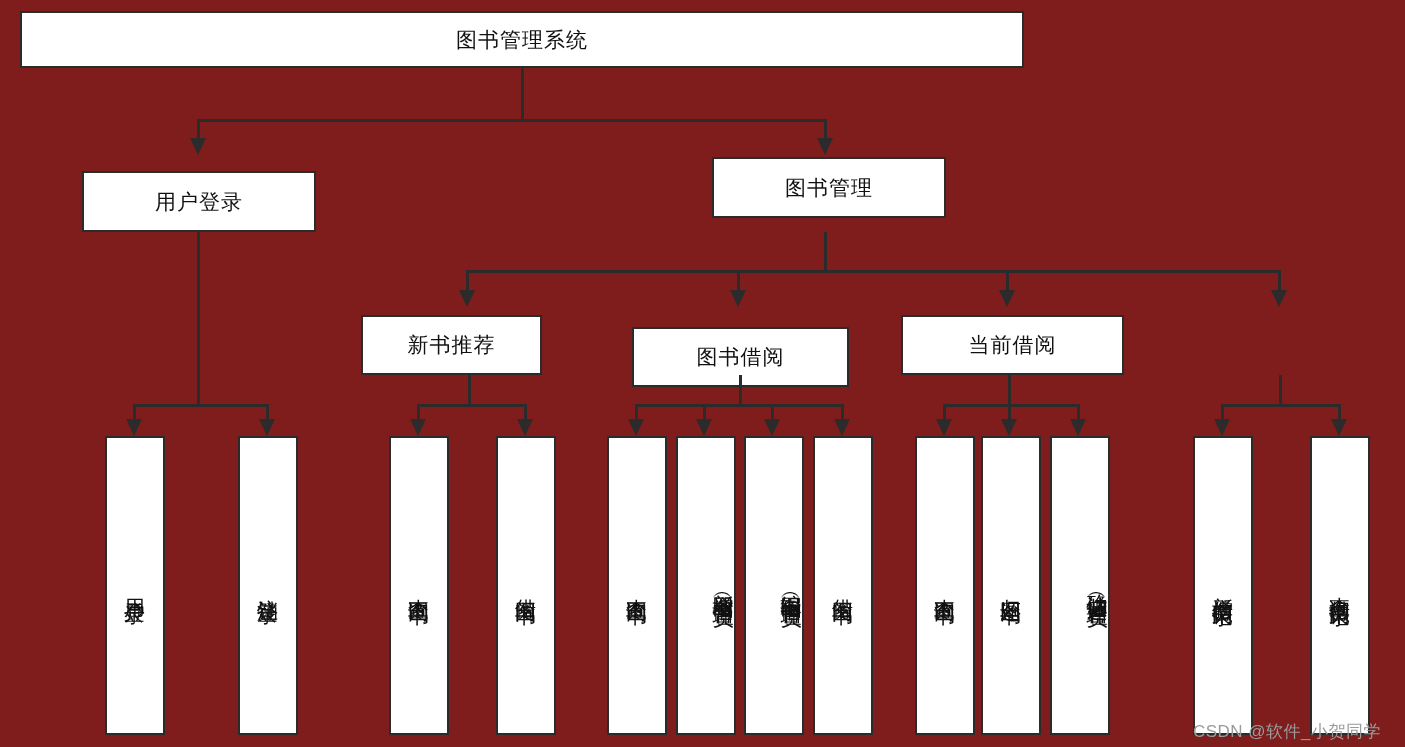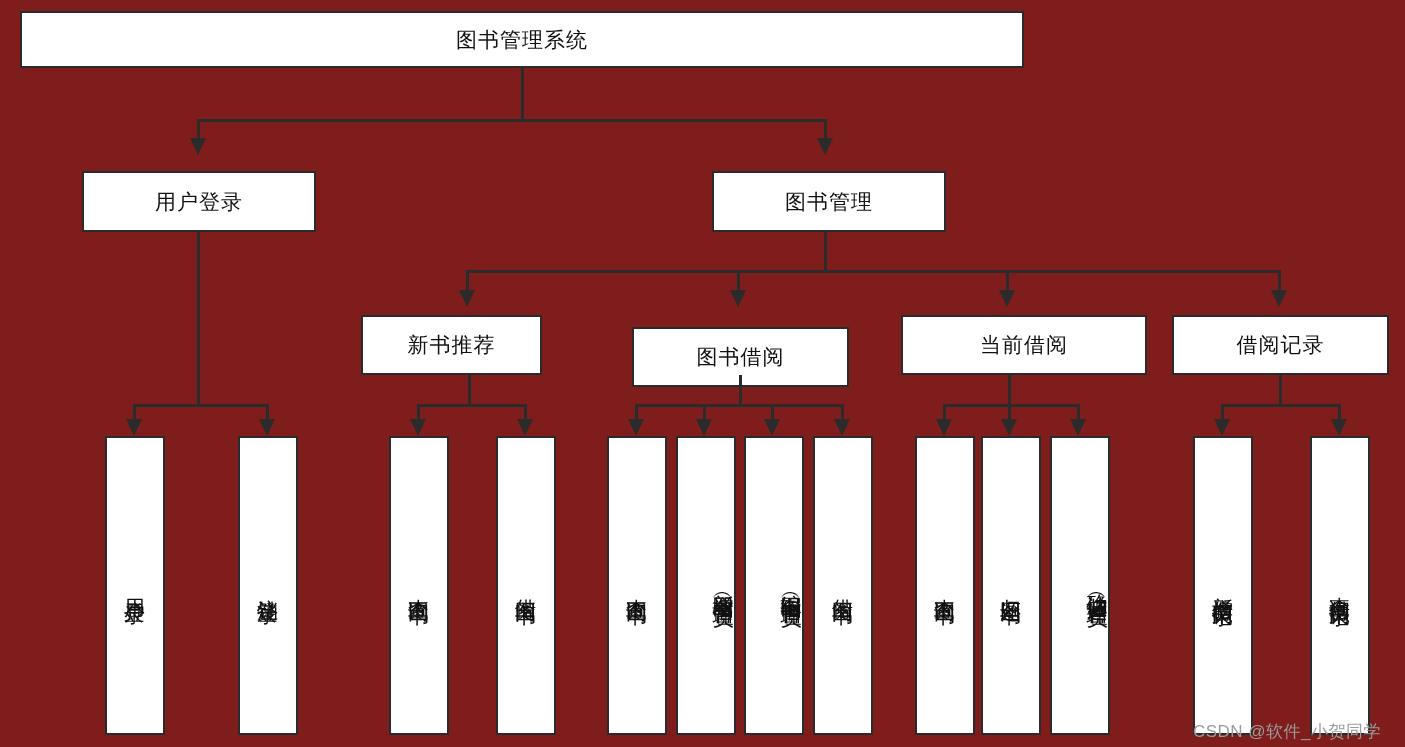--- a/index.html
+++ b/index.html
@@ -85,21 +85,21 @@
   <div class="edge v" style="left:521px; top:68px; width:3px; height:52px;"></div>
   <div class="edge h" style="left:197px; top:119px; width:630px; height:3px;"></div>
   <div class="edge v" style="left:197px; top:119px; width:3px; height:22px;"></div>
   <div class="edge v" style="left:824px; top:119px; width:3px; height:22px;"></div>
   <div class="arrow" style="left:190px; top:138px;"></div>
   <div class="arrow" style="left:817px; top:138px;"></div>
 
   <div class="node horiz" style="left:82px; top:171px; width:234px; height:61px;">
     <span>用户登录</span>
   </div>
-  <div class="node horiz" style="left:712px; top:171px; width:234px; height:61px;">
+  <div class="node horiz" style="left:712px; top:157px; width:234px; height:61px;">
     <span>图书管理</span>
   </div>
 
   <div class="edge v" style="left:197px; top:232px; width:3px; height:174px;"></div>
   <div class="edge h" style="left:133px; top:404px; width:136px; height:3px;"></div>
   <div class="edge v" style="left:133px; top:404px; width:3px; height:16px;"></div>
   <div class="edge v" style="left:266px; top:404px; width:3px; height:16px;"></div>
   <div class="arrow" style="left:126px; top:419px;"></div>
   <div class="arrow" style="left:259px; top:419px;"></div>
 
@@ -113,25 +113,22 @@
   <div class="arrow" style="left:730px; top:290px;"></div>
   <div class="arrow" style="left:999px; top:290px;"></div>
   <div class="arrow" style="left:1271px; top:290px;"></div>
 
   <div class="node horiz" style="left:361px; top:315px; width:181px; height:60px;">
     <span>新书推荐</span>
   </div>
   <div class="node horiz" style="left:632px; top:315px; width:217px; height:60px;margin-top:12px;">
     <span>图书借阅</span>
   </div>
-  <div class="node horiz" style="left:901px; top:315px; width:246px; height:60px;">
+  <div class="node horiz" style="left:901px; top:315px; width:223px; height:60px;">
     <span>当前借阅</span>
-  </div>
-  <div class="node horiz" style="left:1172px; top:315px; width:217px; height:60px;">
-    <span>借阅记录</span>
   </div>
 
   <div class="edge v" style="left:468px; top:375px; width:3px; height:32px;"></div>
   <div class="edge h" style="left:417px; top:404px; width:110px; height:3px;"></div>
   <div class="edge v" style="left:417px; top:404px; width:3px; height:16px;"></div>
   <div class="edge v" style="left:524px; top:404px; width:3px; height:16px;"></div>
   <div class="arrow" style="left:410px; top:419px;"></div>
   <div class="arrow" style="left:517px; top:419px;"></div>
 
   <div class="edge v" style="left:739px; top:375px; width:3px; height:32px;"></div>

